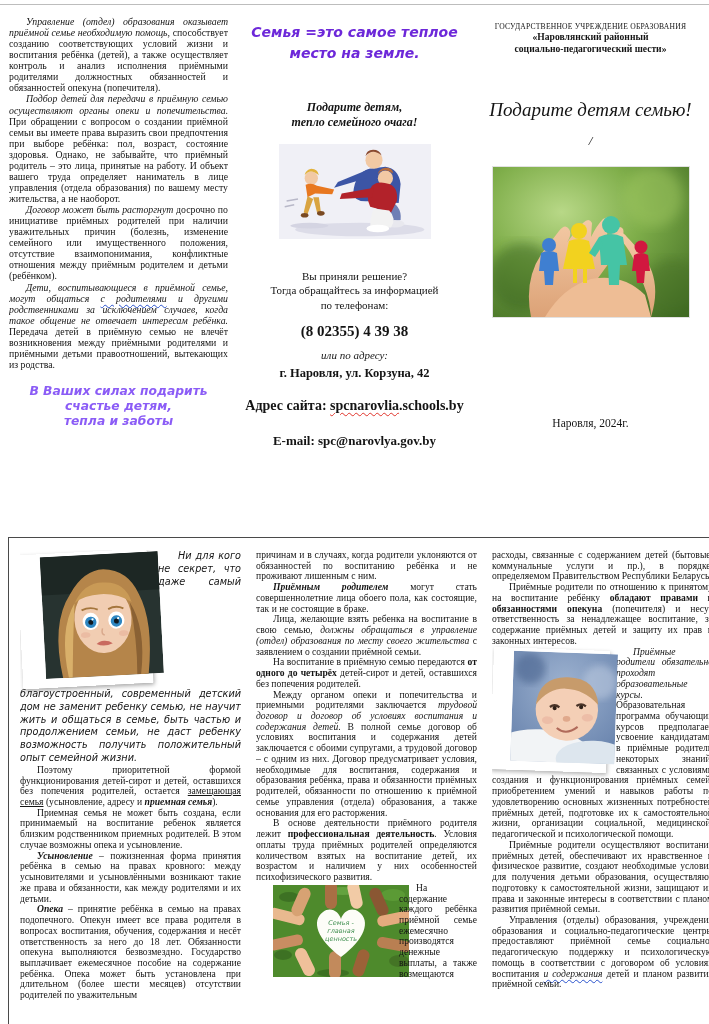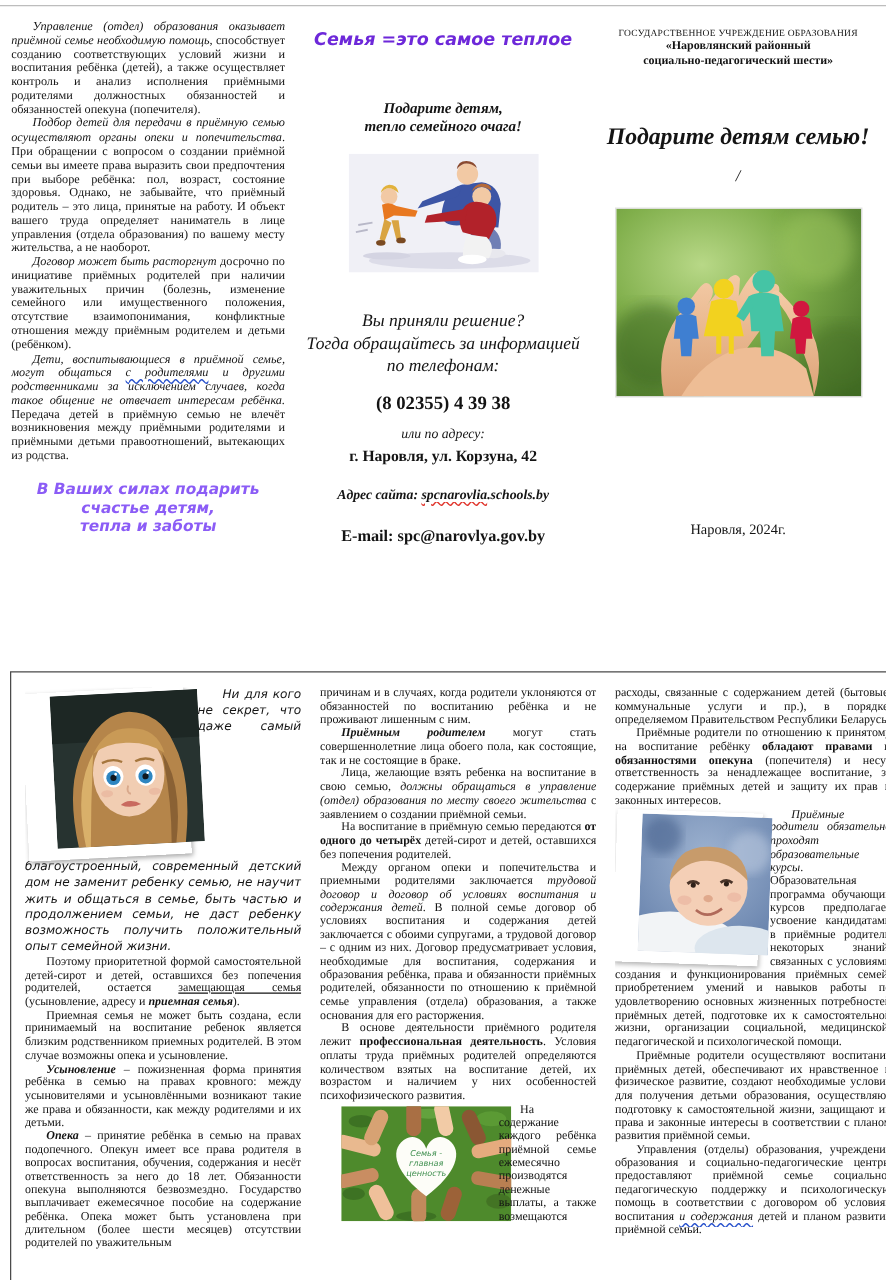--- a/index.html
+++ b/index.html
@@ -20,29 +20,29 @@
   .ured{text-decoration:underline wavy #e0342b;text-decoration-thickness:1px;text-underline-offset:2px;}
   .usolid{text-decoration:underline;}
   .green-block{margin-top:14px;text-align:center;color:#8b5cf6;font-weight:bold;font-style:italic;
                font-family:"DejaVu Sans",sans-serif;font-size:12.3px;line-height:1.22;}
   .colc{text-align:center;}
   .g-title{margin-top:6px;color:#6d28d9;font-weight:bold;font-style:italic;
            font-family:"DejaVu Sans",sans-serif;font-size:14px;line-height:1.5;}
   .sub-title{margin-top:36px;font-weight:bold;font-style:italic;font-size:12px;line-height:1.25;}
   .fig{display:inline-block;line-height:0;}
   .cartoon{margin-top:14px;width:152px;height:95px;}
-  .decision{margin-top:26px;font-style:italic;font-size:14px;line-height:1.3;}
+  .decision{margin-top:26px;font-size:11px;line-height:1.3;}
   .phone{margin-top:11px;font-weight:bold;font-size:15px;}
   .or{margin-top:9px;font-style:italic;font-size:11px;}
   .addr{margin-top:5px;font-weight:bold;font-size:12.5px;}
-  .site{margin-top:17px;font-weight:bold;font-size:11px;font-style:italic;}
+  .site{margin-top:17px;font-weight:bold;font-size:14px;}
   .email{margin-top:19px;font-weight:bold;font-size:13px;}
   .org1{margin-top:6px;font-size:7.6px;letter-spacing:.2px;}
   .org23{font-weight:bold;font-size:9.6px;line-height:1.25;}
-  .cover-title{margin-top:44px;font-weight:bold;font-style:italic;font-size:19px;}
+  .cover-title{margin-top:44px;font-weight:normal;font-style:italic;font-size:19px;}
   .slash{margin-top:12px;font-size:13px;font-style:italic;}
   .cover-photo{margin-top:18px;width:196px;height:150px;box-shadow:0 0 0 1px #e2e2e2;}
   .cover-footer{margin-top:96px;font-size:11.5px;}
   .handblock{font-family:"DejaVu Sans",sans-serif;font-style:italic;font-size:9.7px;
              line-height:1.32;text-align:justify;text-indent:20px;}
   .girl{float:left;width:124px;height:128px;margin:2px 8px 2px 0;transform:rotate(-3deg);
         box-shadow:1px 2px 4px rgba(0,0,0,.35);border:3px solid #fff;}
   .heart{float:left;width:136px;height:112px;margin:2px 7px 1px 0;}
   .baby{float:left;width:110px;height:116px;margin:2px 8px 1px 0;transform:rotate(2deg);
         box-shadow:1px 2px 4px rgba(0,0,0,.3);border:3px solid #fff;}
@@ -66,20 +66,21 @@
     <div class="green-block">
       <div>В Ваших силах подарить</div>
       <div>счастье детям,</div>
       <div>тепла и заботы</div>
     </div>
   </div>
 
   <div class="col colc">
     <div class="g-title">
       <div>Семья =это самое теплое</div>
+      <div>место на земле.</div>
     </div>
     <div class="sub-title">
       <div>Подарите детям,</div>
       <div>тепло семейного очага!</div>
     </div>
     <span class="fig cartoon">
       <svg viewBox="0 0 160 100" width="152" height="95">
         <rect width="160" height="100" fill="#f0f0f6"></rect>
         <ellipse cx="85" cy="90" rx="68" ry="7" fill="#dcdce8"></ellipse>
         <ellipse cx="32" cy="86" rx="20" ry="3" fill="#d4d4e2"></ellipse>
@@ -202,21 +203,21 @@
           <path d="M41 58 Q50 54 58 58" stroke="#a5763d" stroke-width="2" fill="none"></path>
           <path d="M69 58 Q77 54 85 58" stroke="#a5763d" stroke-width="2" fill="none"></path>
           <path d="M62 78 Q60 84 64 85" stroke="#d9a98c" stroke-width="1.6" fill="none"></path>
           <path d="M55 94 Q63 98 72 94 Q68 91 63 91 Q58 91 55 94" fill="#c96a5f"></path>
           <ellipse cx="44" cy="84" rx="5" ry="3" fill="#e8b09a" opacity=".6"></ellipse>
           <ellipse cx="84" cy="84" rx="5" ry="3" fill="#e8b09a" opacity=".6"></ellipse>
         </svg>
       </span><span><span>Ни для кого не секрет, что даже самый благоустроенный, современный детский дом не заменит ребенку семью, не научит жить и общаться в семье, быть частью и продолжением семьи, не даст ребенку возможность получить положительный опыт семейной жизни.</span></span>
     </div>
     <div>
-        <div class="para"><span>Поэтому приоритетной формой самостоятельной детей-сирот и детей, оставшихся без попечения родителей, остается </span><span class="usolid">замещающая семья</span><span> (усыновление, адресу и </span><span class="it bd">приемная семья</span><span>).</span></div>
+        <div class="para"><span>Поэтому приоритетной формой функционирования детей-сирот и детей, оставшихся без попечения родителей, остается </span><span class="usolid">замещающая семья</span><span> (усыновление, адресу и </span><span class="it bd">приемная семья</span><span>).</span></div>
         <div class="para"><span>Приемная семья не может быть создана, если принимаемый на воспитание ребенок является близким родственником приемных родителей. В этом случае возможны опека и усыновление.</span></div>
         <div class="para"><span class="it bd">Усыновление</span><span> – пожизненная форма принятия ребёнка в семью на правах кровного: между усыновителями и усыновлёнными возникают такие же права и обязанности, как между родителями и их детьми.</span></div>
         <div class="para"><span class="it bd">Опека</span><span> – принятие ребёнка в семью на правах подопечного. Опекун имеет все права родителя в вопросах воспитания, обучения, содержания и несёт ответственность за него до 18 лет. Обязанности опекуна выполняются безвозмездно. Государство выплачивает ежемесячное пособие на содержание ребёнка. Опека может быть установлена при длительном (более шести месяцев) отсутствии родителей по уважительным</span></div>
       </div>
   </div>
 
   <div class="col">
     <div>
         <div class="para ni"><span>причинам и в случаях, когда родители уклоняются от обязанностей по воспитанию ребёнка и не проживают лишенным с ним.</span></div>
         <div class="para"><span class="it bd">Приёмным родителем</span><span> могут стать совершеннолетние лица обоего пола, как состоящие, так и не состоящие в браке.</span></div>

